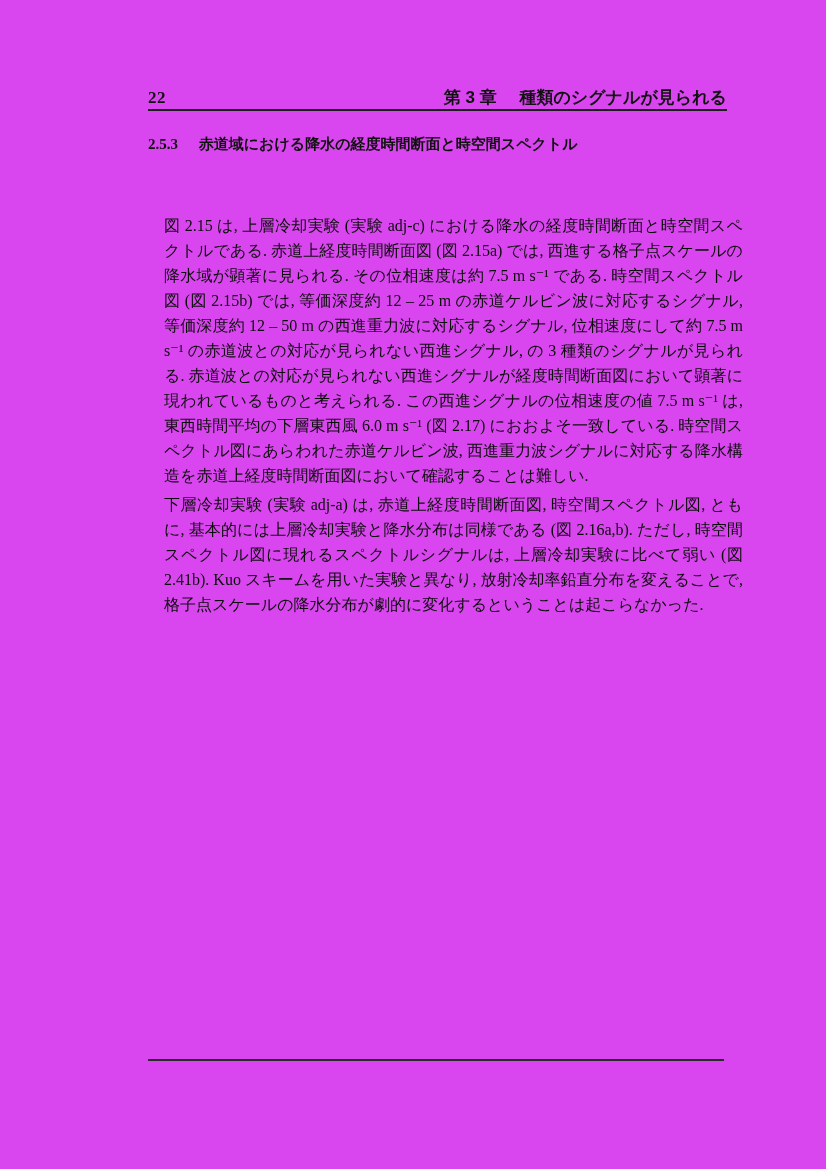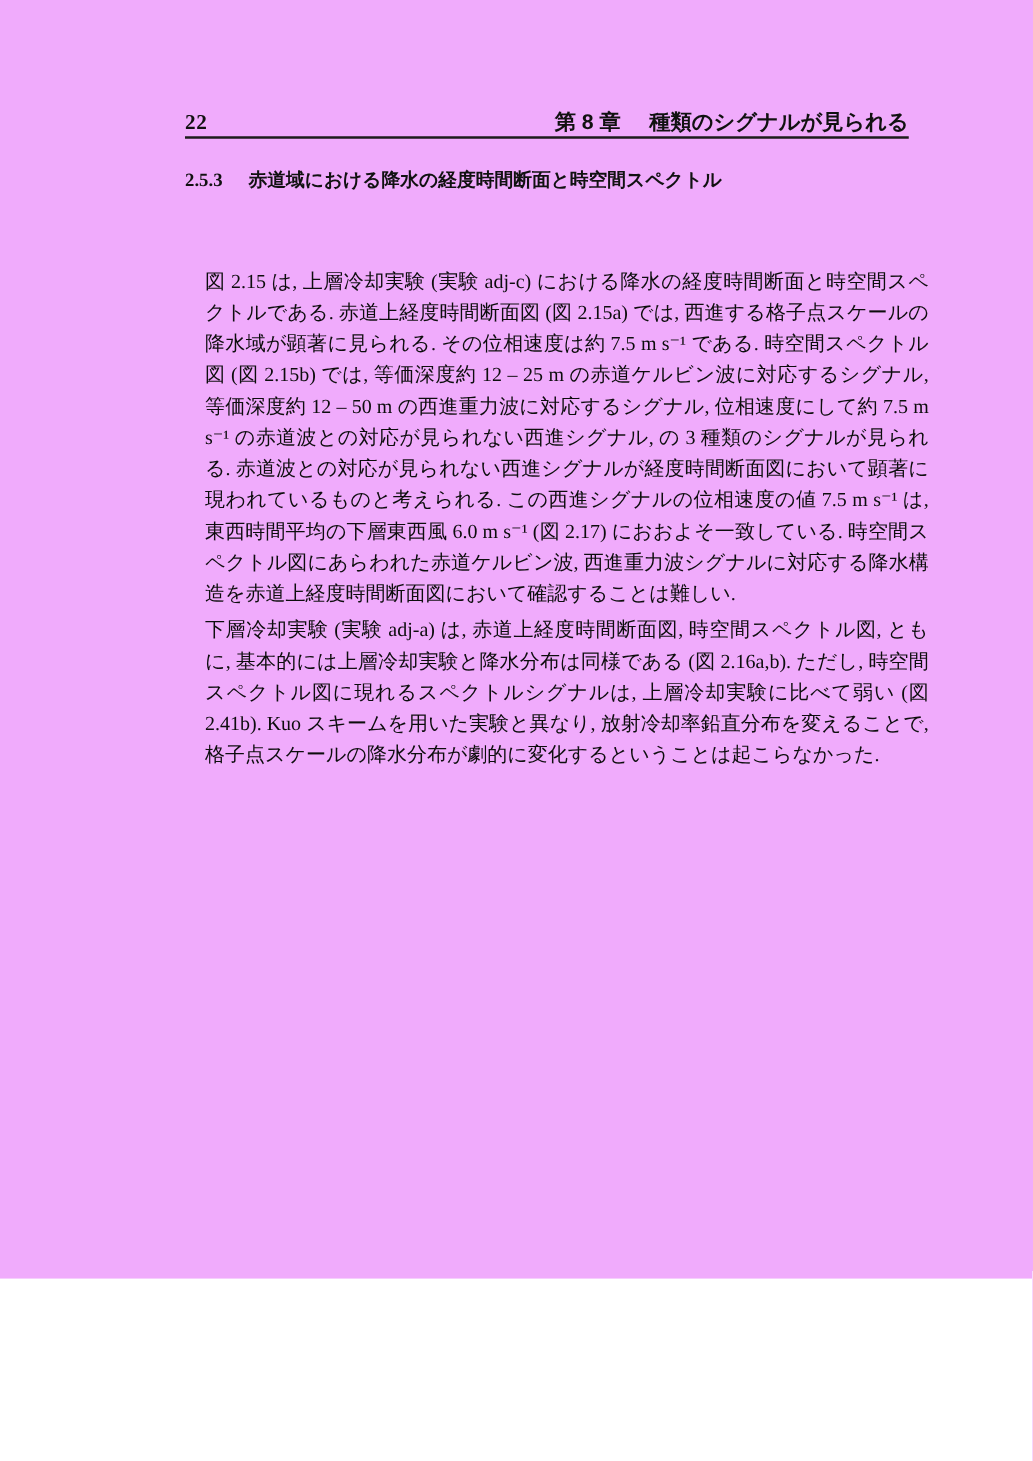--- a/index.html
+++ b/index.html
@@ -3,22 +3,22 @@
 <meta charset="utf-8">
 <style>
   html, body {
     margin: 0;
     padding: 0;
     background: #ffffff;
   }
   .page {
     position: relative;
     width: 826px;
-    height: 1023px;
-    background: #f0abfc;
+    height: 1169px;
+    background: #d946ef;
     overflow: hidden;
     color: #111111;
   }
   
   .running-header {
     position: absolute;
     left: 148px;
     top: 86px;
     width: 579px;
     display: flex;
@@ -91,21 +91,21 @@
   }
 </style>
 </head>
 <body>
 
 <div class="page">
 
   <div class="running-header">
     <span class="page-number">22</span>
     <span class="chapter-heading">
-      <span class="chapter-label">第 8 章</span>
+      <span class="chapter-label">第 3 章</span>
       <span class="chapter-title">種類のシグナルが見られる</span>
     </span>
   </div>
 
   <div class="header-rule"></div>
 
   <h2 class="section-heading">
     <span class="section-number">2.5.3</span>
     <span class="section-title">赤道域における降水の経度時間断面と時空間スペクトル</span>
   </h2>

